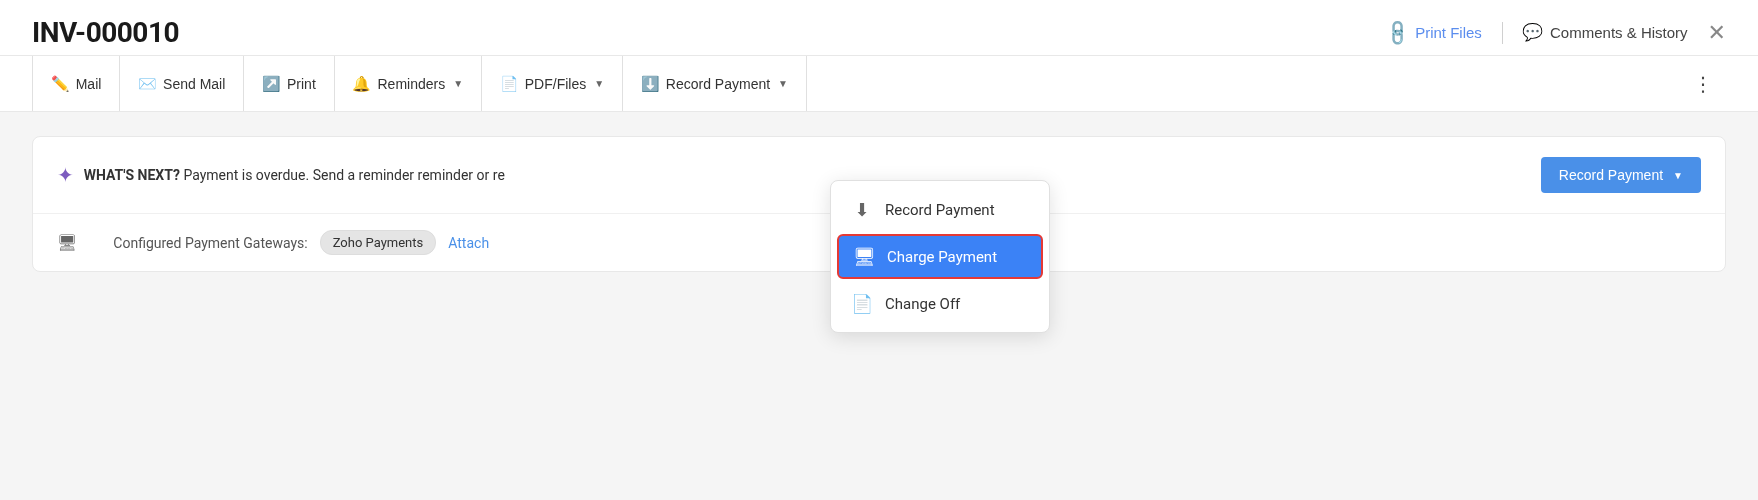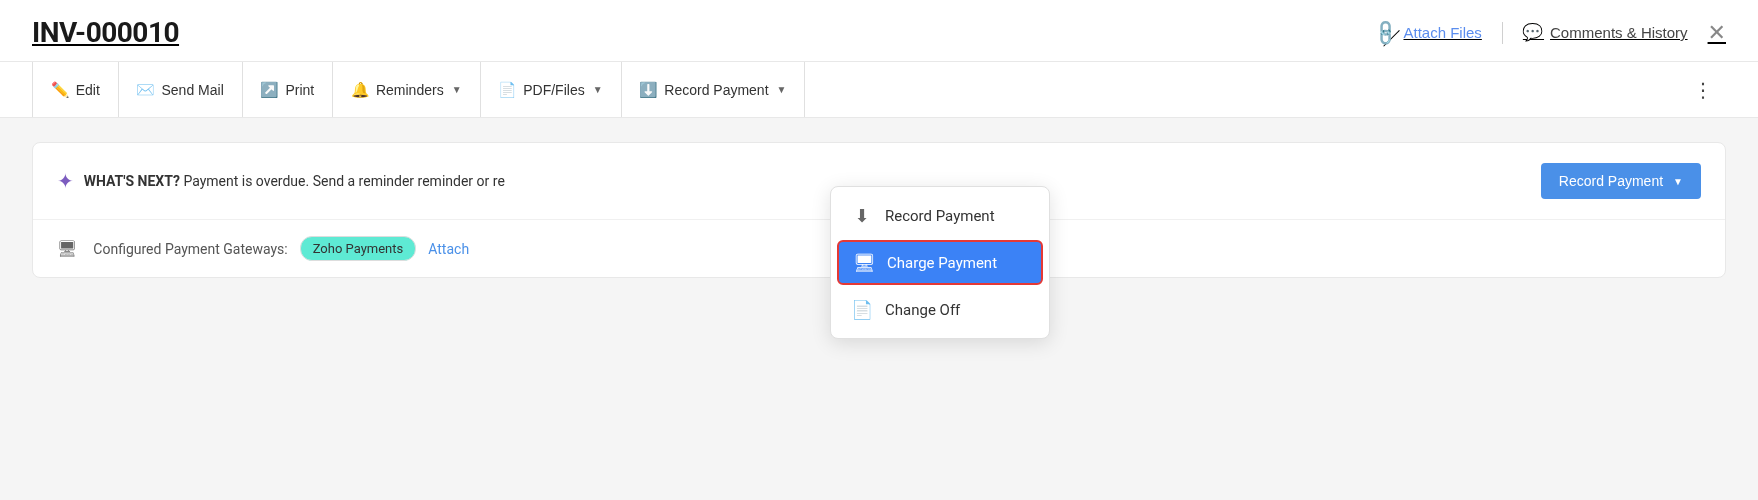--- a/index.html
+++ b/index.html
@@ -15,24 +15,23 @@
       height: 500px;
       background: #fff;
       display: flex;
       flex-direction: column;
     }
     
     .top-header {
       display: flex;
       align-items: center;
       justify-content: space-between;
-      padding: 16px 32px 12px 32px;
+      padding: 16px 32px 6px 32px;
       border-bottom: 1px solid #e8e8e8;
       background: #fff;
-      text-decoration: underline;
     }
     .invoice-title {
       font-size: 28px;
       font-weight: 700;
       color: #1a1a1a;
       letter-spacing: -0.5px;
     }
     .header-actions {
       display: flex;
       align-items: center;
@@ -185,23 +184,24 @@
       gap: 12px;
     }
     .gateway-icon {
       font-size: 16px;
       color: #666;
       margin-right: 4px;
     }
     .gateway-label {
       font-size: 14px;
       color: #555;
+      margin-left: 20px;
     }
     .gateway-tag {
-      background: #5eead4;
+      background: #e5e5e5;
       border: 1px solid #ddd;
       border-radius: 12px;
       padding: 4px 12px;
       font-size: 13px;
       color: #333;
     }
     .change-link {
       color: #4a90e8;
       font-size: 14px;
       cursor: pointer;
@@ -254,35 +254,35 @@
 </head>
 <body>
 
 <div class="page-container">
 
   <div class="top-header">
     <span class="invoice-title">INV-000010</span>
     <div class="header-actions">
       <button class="attach-files-btn">
         <span class="icon">🔗</span>
-        <span>Attach Files</span>
+        <span>Print Files</span>
       </button>
       <div class="divider-v"></div>
       <button class="comments-history-btn">
         <span style="font-size:17px;">💬</span>
         <span>Comments &amp; History</span>
       </button>
       <button class="close-btn">✕</button>
     </div>
   </div>
 
   <div class="toolbar">
     <button class="toolbar-btn">
       <span class="btn-icon">✏️</span>
-      <span>Edit</span>
+      <span>Mail</span>
     </button>
     <button class="toolbar-btn">
       <span class="btn-icon">✉️</span>
       <span>Send Mail</span>
     </button>
     <button class="toolbar-btn">
       <span class="btn-icon">↗️</span>
       <span>Print</span>
     </button>
     <button class="toolbar-btn">

